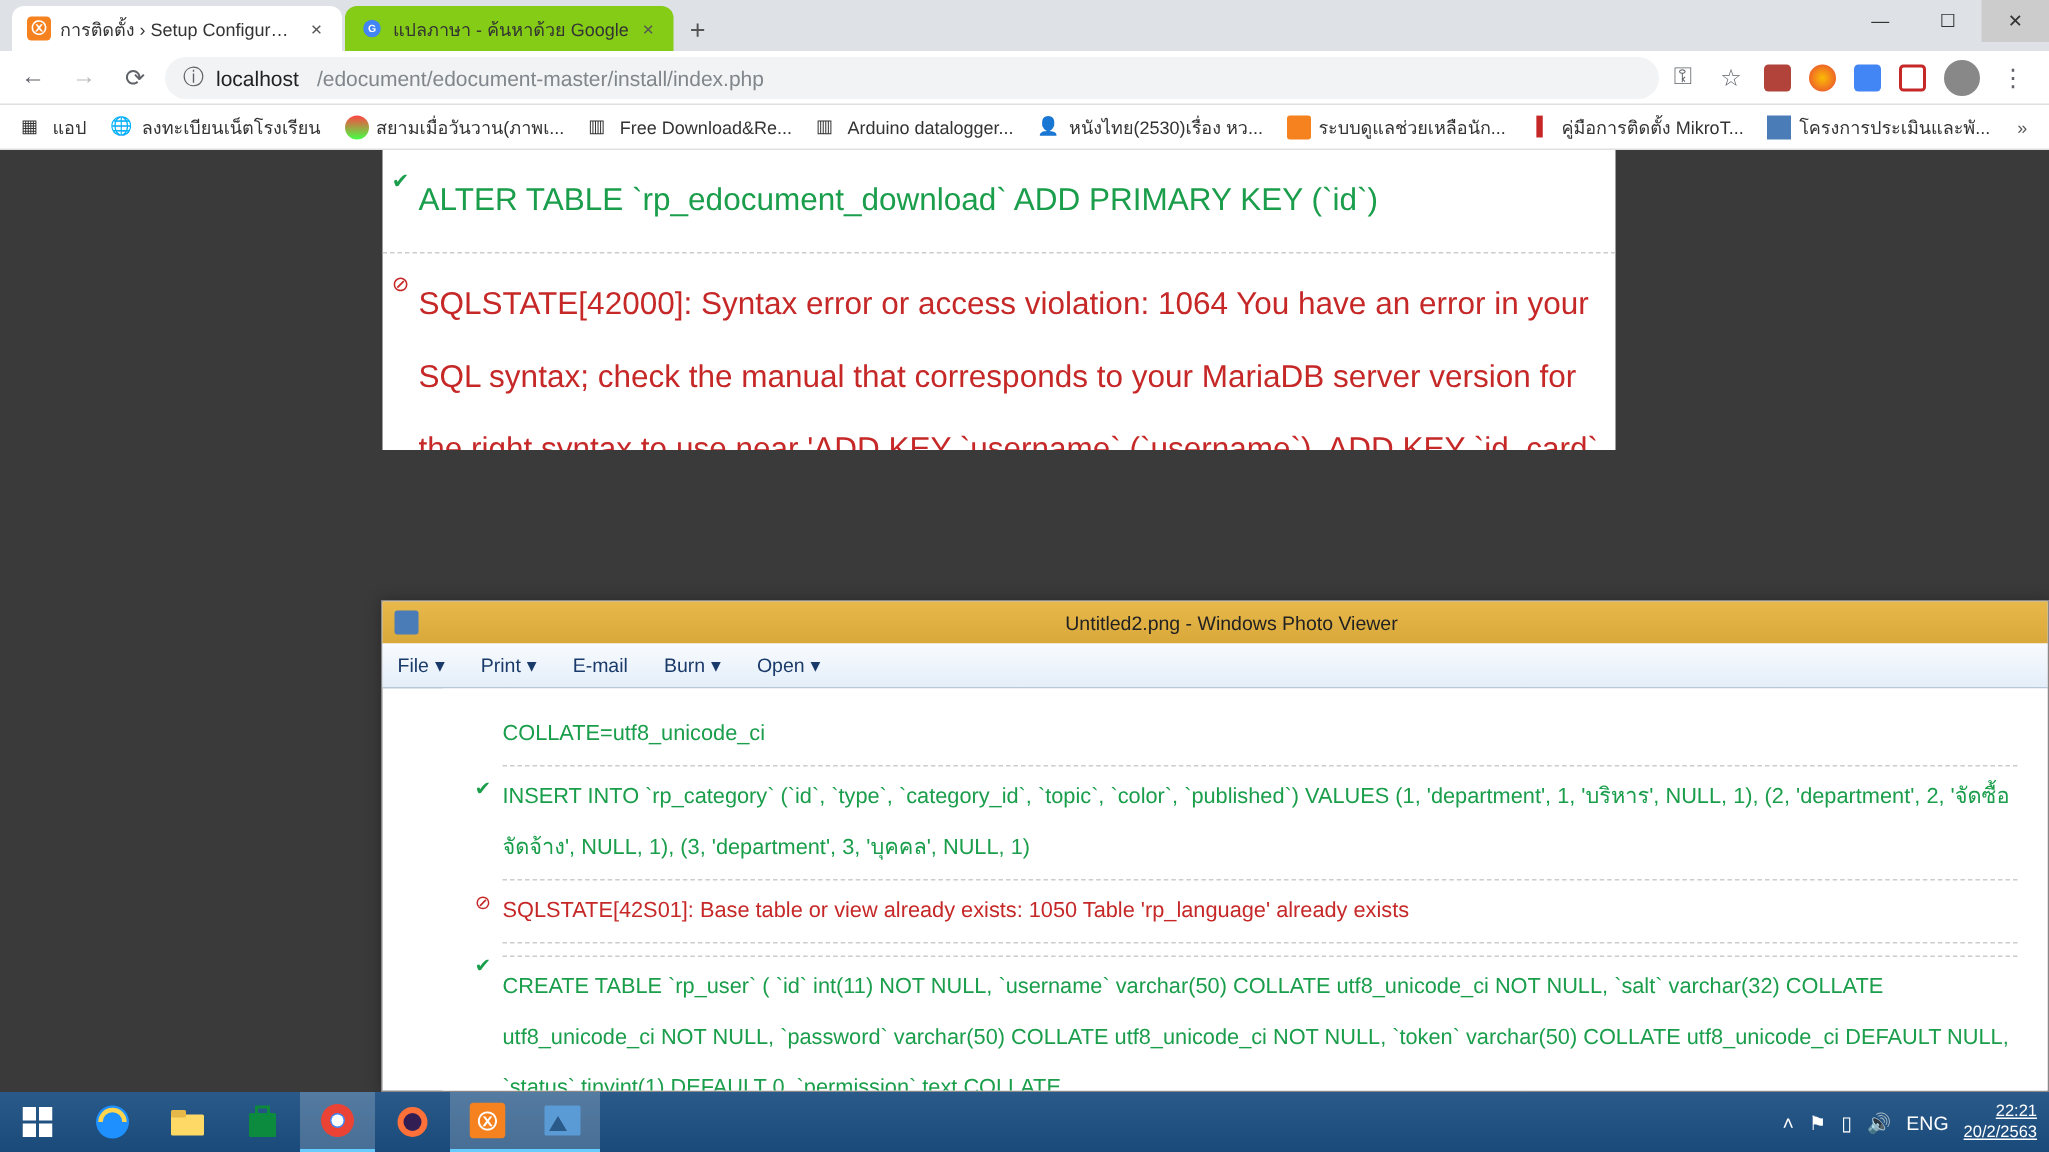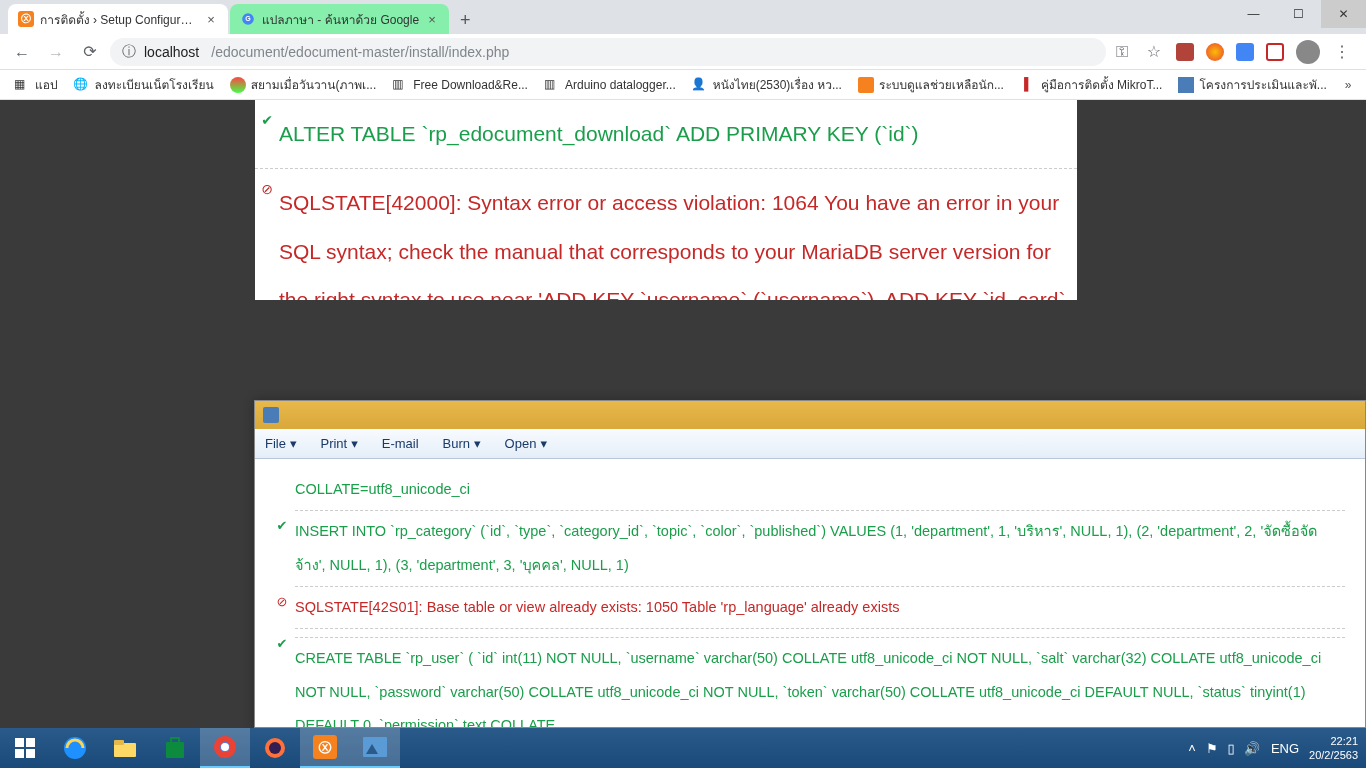--- a/index.html
+++ b/index.html
@@ -1,21 +1,21 @@
 <!DOCTYPE html>
 <html><head>
 <meta charset="utf-8">
 <style>
 * { margin: 0; padding: 0; box-sizing: border-box; font-family: "Segoe UI", Tahoma, sans-serif; }
 body { width: 1366px; height: 768px; overflow: hidden; background: #fff; position: relative; }
 
 
 .tabstrip { height: 34px; background: #dee1e6; display: flex; align-items: flex-end; padding-left: 8px; }
 .tab { height: 30px; background: #fff; border-radius: 8px 8px 0 0; display: flex; align-items: center; padding: 0 10px; margin-right: 2px; min-width: 200px; max-width: 220px; font-size: 12px; color: #333; gap: 6px; position: relative; }
-.tab.inactive { background: #86efac; }
+.tab.inactive { background: #84cc16; }
 .tab .favicon { width: 16px; height: 16px; display: inline-flex; align-items: center; justify-content: center; font-size: 12px; }
 .tab .tab-title { flex: 1; white-space: nowrap; overflow: hidden; text-overflow: ellipsis; }
 .tab .tab-close { width: 14px; height: 14px; display: flex; align-items: center; justify-content: center; font-size: 13px; color: #555; cursor: pointer; }
 .newtab { width: 28px; height: 28px; display: flex; align-items: center; justify-content: center; font-size: 18px; color: #555; cursor: pointer; }
 .win-controls { position: absolute; right: 0; top: 0; display: flex; }
 .win-btn { width: 45px; height: 28px; display: flex; align-items: center; justify-content: center; color: #333; font-size: 12px; }
 .win-btn.close { background: #ccc; }
 
 
 .toolbar { height: 36px; background: #fff; display: flex; align-items: center; padding: 0 8px; gap: 6px; border-bottom: 1px solid #e0e0e0; }
@@ -47,35 +47,35 @@
 .log-text.green { color: #1a9e4b; }
 .log-text.red { color: #c62828; }
 
 
 .photoviewer { position: absolute; left: 254px; top: 300px; right: 0; bottom: 40px; background: #fff; border: 1px solid #888; box-shadow: 0 0 10px rgba(0,0,0,0.3); }
 .pv-title { height: 28px; background: linear-gradient(#e8b84a, #d9a83a); display: flex; align-items: center; padding: 0 8px; font-size: 13px; color: #222; }
 .pv-title .pv-icon { width: 16px; height: 16px; margin-right: 6px; background: #4a7cb8; border-radius: 2px; }
 .pv-title .pv-text { flex: 1; text-align: center; }
 .pv-menu { height: 30px; background: linear-gradient(#f8fbff, #e4eef8); border-bottom: 1px solid #b8c8d8; display: flex; align-items: center; padding: 0 10px; gap: 24px; font-size: 13px; color: #1a3a6a; }
 .pv-menu-item { display: flex; align-items: flex-start; gap: 4px; cursor: pointer; }
-.pv-body { padding: 10px 20px 0 40px; background: #fff; height: calc(100% - 58px); overflow: hidden; }
+.pv-body { padding: 10px 20px 0 40px; background: #fff; height: calc(100% - 58px); overflow: hidden; margin-left: 40px; }
 .pv-log-icon { width: 18px; display: flex; justify-content: center; padding-top: 3px; font-size: 13px; margin-left: -22px; position: absolute; }
 .pv-log-icon.ok { color: #1a9e4b; }
 .pv-log-icon.err { color: #c62828; }
 .pv-log-text { font-size: 14.5px; line-height: 2.3; }
 .pv-log-text.green { color: #1a9e4b; }
 .pv-log-text.red { color: #c62828; }
 .pv-body .item { position: relative; border-bottom: 1px dashed #ccc; padding: 4px 0; }
 
 
 .taskbar { position: absolute; left: 0; right: 0; bottom: 0; height: 40px; background: linear-gradient(#2a5a8a, #1a4a7a); display: flex; align-items: center; }
 .task-btn { width: 50px; height: 40px; display: flex; align-items: center; justify-content: center; }
 .task-btn.active { background: rgba(255,255,255,0.2); border-bottom: 2px solid #6cf; }
 .tray { margin-left: auto; display: flex; align-items: center; gap: 10px; padding-right: 8px; color: #fff; font-size: 11px; }
-.tray-clock { text-align: right; line-height: 1.3; }
+.tray-clock { text-align: right; line-height: 1.3; text-decoration: underline; }
 .tray-icon { color: #fff; font-size: 13px; }
 
 svg { display: block; }
 </style>
 </head>
 <body>
 
 <div class="tabstrip">
   <div class="tab">
     <span class="favicon" style="background:#f5821f;border-radius:3px;color:#fff;font-weight:bold;font-size:10px;">ⓧ</span>
@@ -168,20 +168,21 @@
     </div>
     <div class="log-row">
       <div class="log-icon err">⊘</div>
       <div class="log-text red">SQLSTATE[42000]: Syntax error or access violation: 1064 You have an error in your SQL syntax; check the manual that corresponds to your MariaDB server version for the right syntax to use near 'ADD KEY `username` (`username`), ADD KEY `id_card` (`id_card`)' at line 1</div>
     </div>
   </div>
 
   <div class="photoviewer">
     <div class="pv-title">
       <span class="pv-icon"></span>
+      <span class="pv-text">Untitled2.png - Windows Photo Viewer</span>
     </div>
     <div class="pv-menu">
       <div class="pv-menu-item">
           <span>File</span> 
           <span>▾</span>
         </div>
       <div class="pv-menu-item">
           <span>Print</span> 
           <span>▾</span>
         </div>

